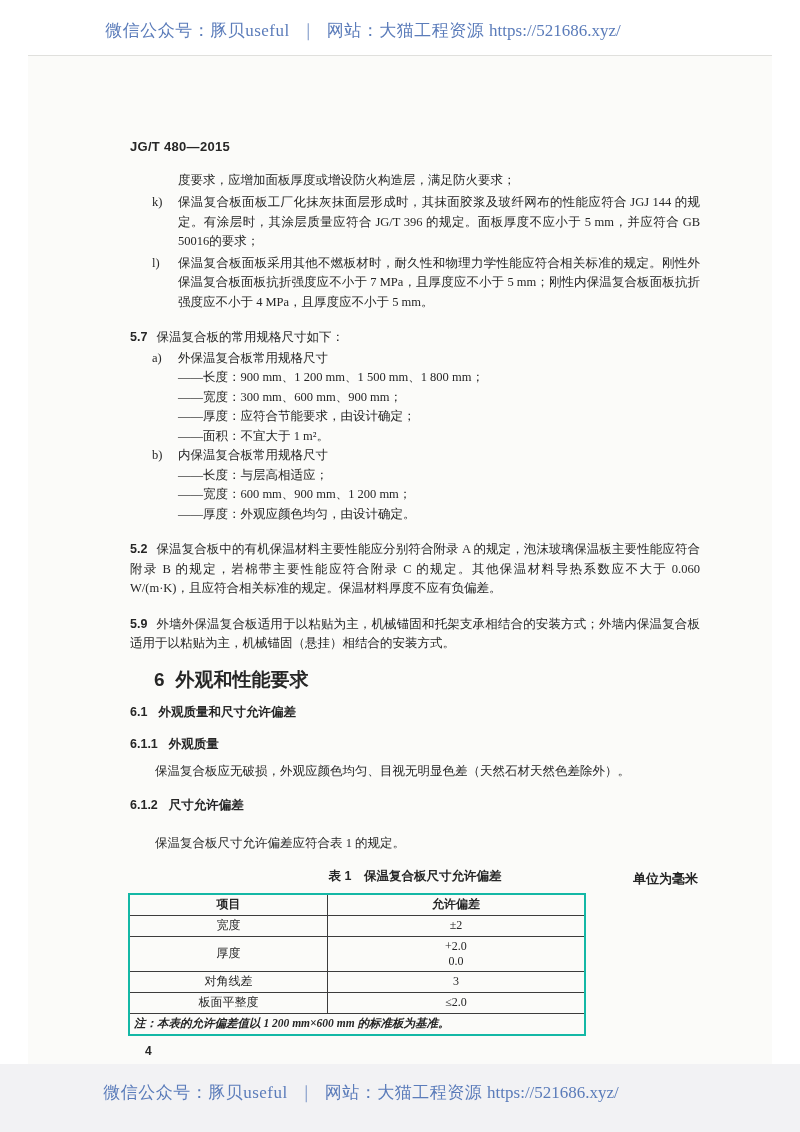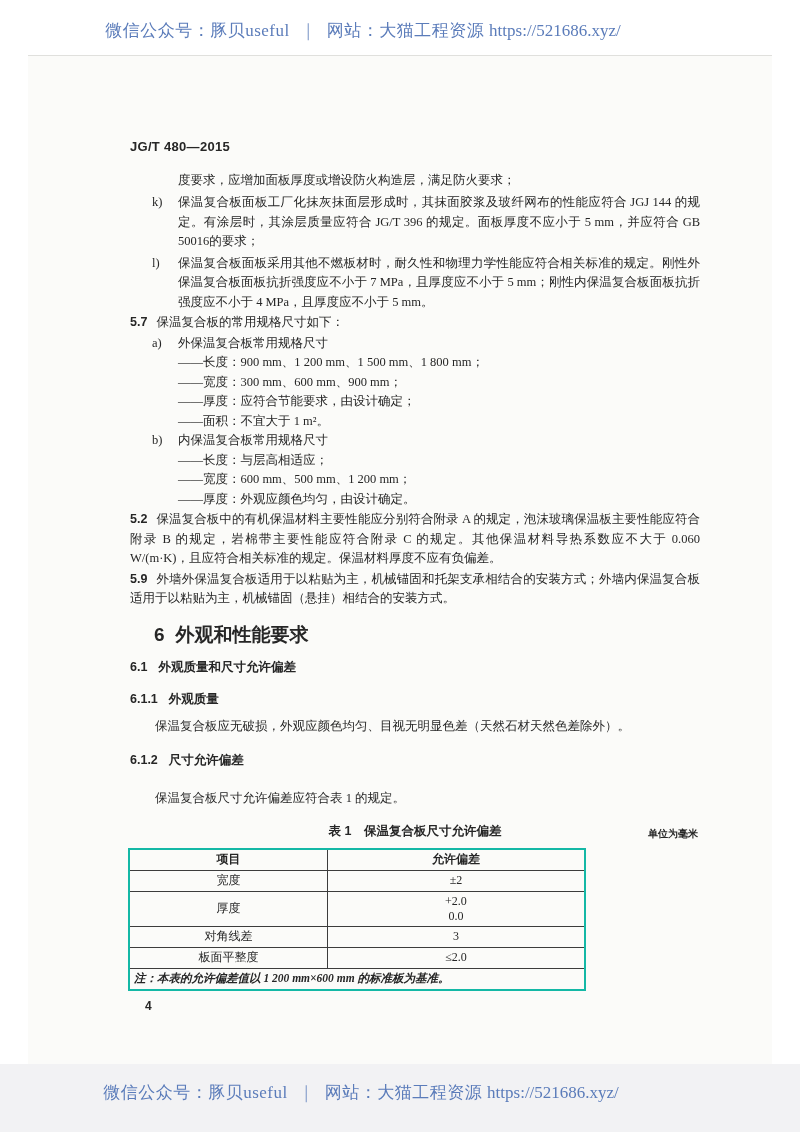--- a/index.html
+++ b/index.html
@@ -32,41 +32,41 @@
     font-size:12.5px; line-height:19.5px; text-align:justify;
   }
   .code {
     font-family:"Liberation Sans", sans-serif; font-weight:700;
     font-size:13px; letter-spacing:0.3px; margin-bottom:14px; text-align:left;
   }
   .indent48 { padding-left:48px; }
   .item { position:relative; padding-left:48px; }
   .item .lbl { position:absolute; left:22px; top:0; }
   .mt1{margin-top:1px}.mt2{margin-top:2px}.mt3{margin-top:3px}
-  .clause { margin-top:1px; }
+  .clause { margin-top:16px; }
   .cnum { font-weight:700; font-family:"Liberation Sans", sans-serif; margin-right:9px; white-space:nowrap; }
   .dash { padding-left:48px; }
   .heading {
     font-family:"Liberation Sans", sans-serif; font-weight:700;
     font-size:12.5px; text-align:left;
   }
   .heading .num { margin-right:11px; }
   .h-l1 { margin-top:16px; font-size:19px;margin-left:24px; }
   .h-l2 { margin-top:14px; }
   .h-l3 { margin-top:12px; }
   .bodyp { margin-top:8px; text-indent:2em; }
   .bodyp2 { margin-top:19px; text-indent:2em; }
   
   .cap-row { position:relative; margin-top:13px; height:18px; }
   .cap {
     text-align:center; font-weight:700; font-size:12.5px;
     font-family:"Liberation Sans", sans-serif;
   }
   .unit {
-    position:absolute; right:2px; top:2px; font-weight:700; font-size:10px;
+    position:absolute; right:2px; top:2px; font-weight:700; font-size:13px;
     font-family:"Liberation Sans", sans-serif;
   }
   
   table.tol {
     width:458px; margin-left:-2px; margin-top:8px;
     border-collapse:collapse; border:2px solid #14b8a6;
     font-size:12px; line-height:15px; text-align:center;
   }
   table.tol td { border:1px solid #3c3c3c; padding:2px 4px; height:16px; }
   table.tol td.c1 { width:43.5%; }
@@ -120,21 +120,21 @@
     <div class="dash">——长度：900 mm、1 200 mm、1 500 mm、1 800 mm；</div>
     <div class="dash">——宽度：300 mm、600 mm、900 mm；</div>
     <div class="dash">——厚度：应符合节能要求，由设计确定；</div>
     <div class="dash">——面积：不宜大于 1 m²。</div>
 
     <div class="item">
       <span class="lbl">b)</span>
       <span>内保温复合板常用规格尺寸</span>
     </div>
     <div class="dash">——长度：与层高相适应；</div>
-    <div class="dash">——宽度：600 mm、500 mm、1 200 mm；</div>
+    <div class="dash">——宽度：600 mm、900 mm、1 200 mm；</div>
     <div class="dash">——厚度：外观应颜色均匀，由设计确定。</div>
 
     <div class="clause mt3">
       <span class="cnum">5.2</span><span>保温复合板中的有机保温材料主要性能应分别符合附录 A 的规定，泡沫玻璃保温板主要性能应符合附录 B 的规定，岩棉带主要性能应符合附录 C 的规定。其他保温材料导热系数应不大于 0.060 W/(m·K)，且应符合相关标准的规定。保温材料厚度不应有负偏差。</span>
     </div>
 
     <div class="clause">
       <span class="cnum">5.9</span><span>外墙外保温复合板适用于以粘贴为主，机械锚固和托架支承相结合的安装方式；外墙内保温复合板适用于以粘贴为主，机械锚固（悬挂）相结合的安装方式。</span>
     </div>
 

